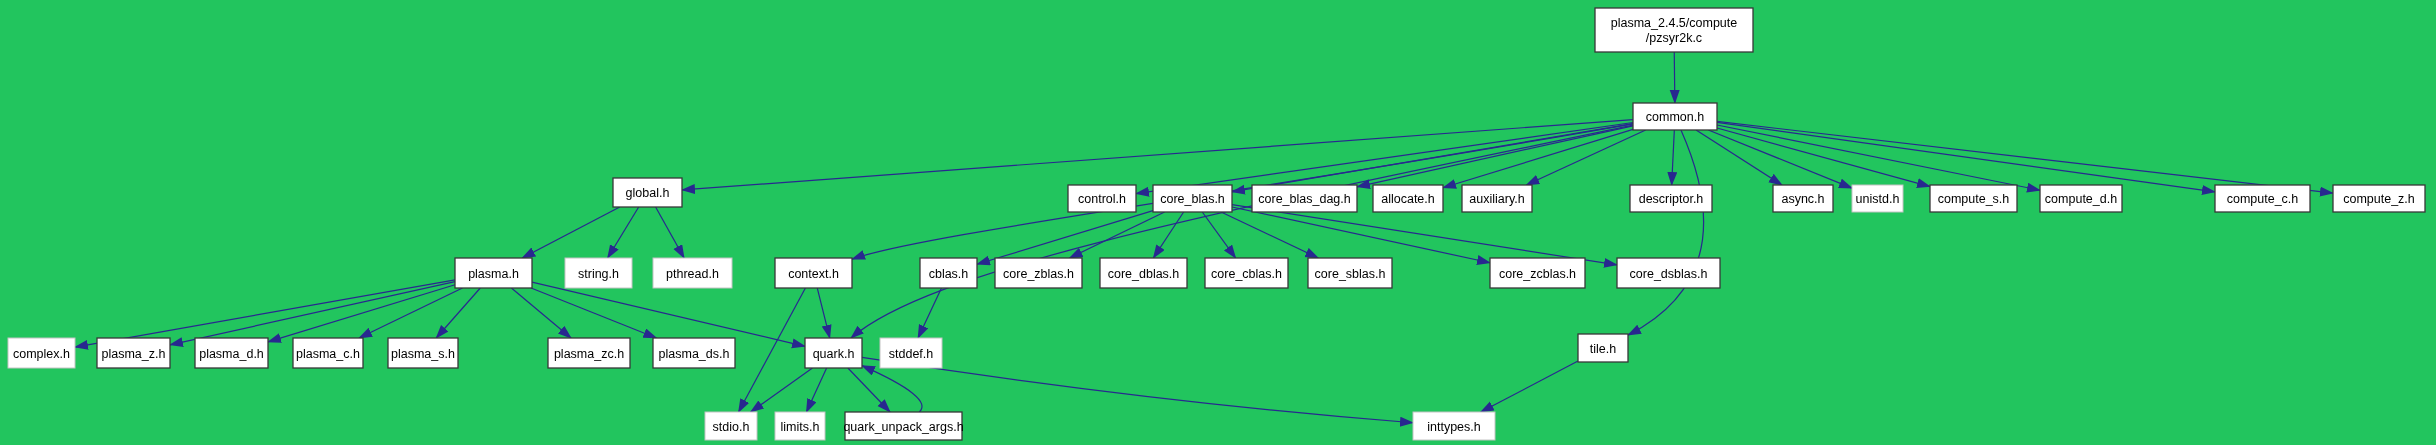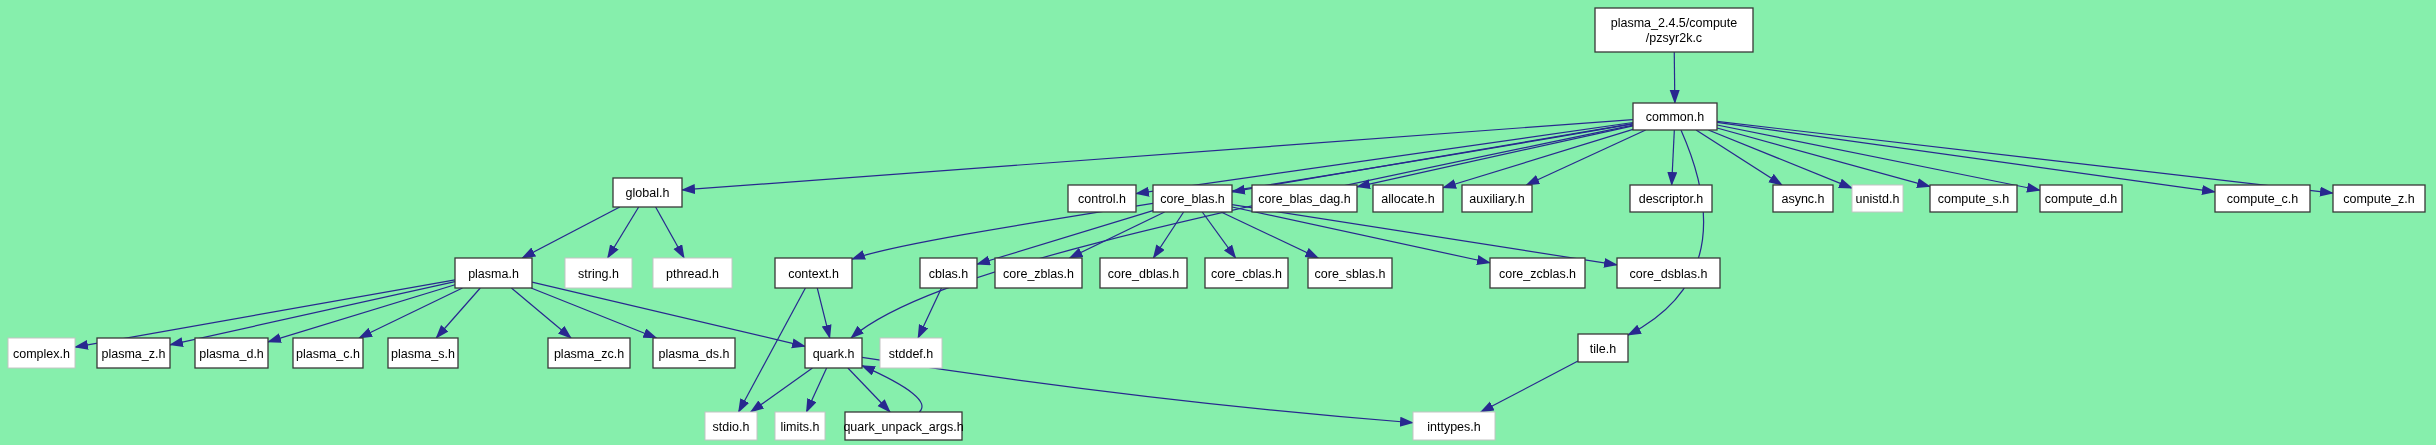--- a/index.html
+++ b/index.html
@@ -1,16 +1,16 @@
 <!DOCTYPE html>
 <html><head>
 <meta charset="utf-8">
 <style>
   html, body { margin: 0; padding: 0; background: #ffffff; }
-  .canvas { position: relative; width: 2436px; height: 445px; background: #86efac; overflow: hidden; }
+  .canvas { position: relative; width: 2436px; height: 445px; background: #22c55e; overflow: hidden; }
   svg { display: block; }
   .graph-node text {
     font-family: "Liberation Sans", "DejaVu Sans", sans-serif;
     font-size: 12.5px;
     fill: #000000;
     text-anchor: middle;
   }
   .graph-node rect { fill: #ffffff; }
   .edge { fill: none; }
 </style>

